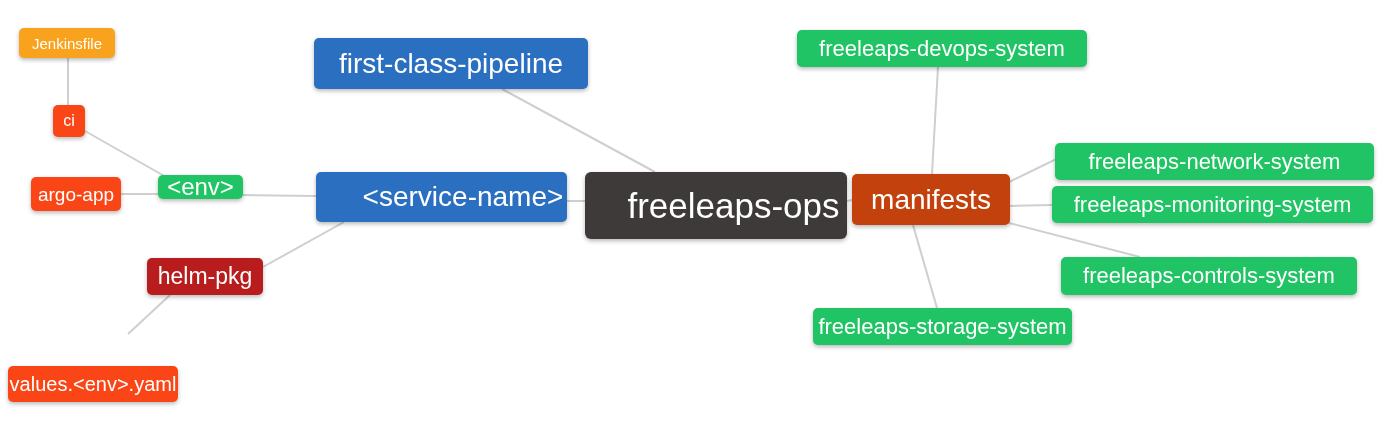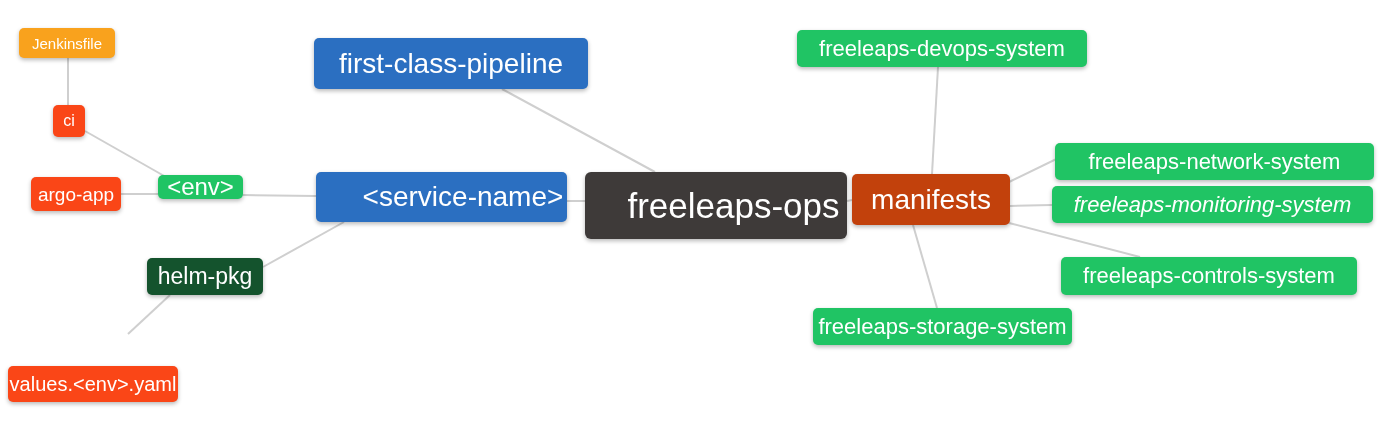--- a/index.html
+++ b/index.html
@@ -71,21 +71,21 @@
   </div>
 
   <div class="node n-argo-app" style="background-color: rgb(250, 70, 23); color: rgb(255, 255, 255);">
     <span>argo-app</span>
   </div>
 
   <div class="node n-env" style="background-color: rgb(32, 196, 100); color: rgb(255, 255, 255);">
     <span>&lt;env&gt;</span>
   </div>
 
-  <div class="node n-helm-pkg" style="background-color: #14532d; color: rgb(255, 255, 255);">
+  <div class="node n-helm-pkg" style="background-color: #b91c1c; color: rgb(255, 255, 255);">
     <span>helm-pkg</span>
   </div>
 
   <div class="node n-values-env-yaml" style="background-color: rgb(250, 70, 23); color: rgb(255, 255, 255); margin-top: 32px;">
     <span>values.&lt;env&gt;.yaml</span>
   </div>
 
   <div class="node n-first-class-pipeline" style="background-color: rgb(43, 111, 193); color: rgb(255, 255, 255);">
     <span>first-class-pipeline</span>
   </div>
@@ -103,21 +103,21 @@
   </div>
 
   <div class="node n-devops-system" style="background-color: rgb(32, 196, 100); color: rgb(255, 255, 255);">
     <span>freeleaps-devops-system</span>
   </div>
 
   <div class="node n-network-system" style="background-color: rgb(32, 196, 100); color: rgb(255, 255, 255);">
     <span>freeleaps-network-system</span>
   </div>
 
-  <div class="node n-monitoring-system" style="background-color: rgb(32, 196, 100); color: rgb(255, 255, 255); font-style: italic;">
+  <div class="node n-monitoring-system" style="background-color: rgb(32, 196, 100); color: rgb(255, 255, 255);">
     <span>freeleaps-monitoring-system</span>
   </div>
 
   <div class="node n-controls-system" style="background-color: rgb(32, 196, 100); color: rgb(255, 255, 255);">
     <span>freeleaps-controls-system</span>
   </div>
 
   <div class="node n-storage-system" style="background-color: rgb(32, 196, 100); color: rgb(255, 255, 255);">
     <span>freeleaps-storage-system</span>
   </div>

